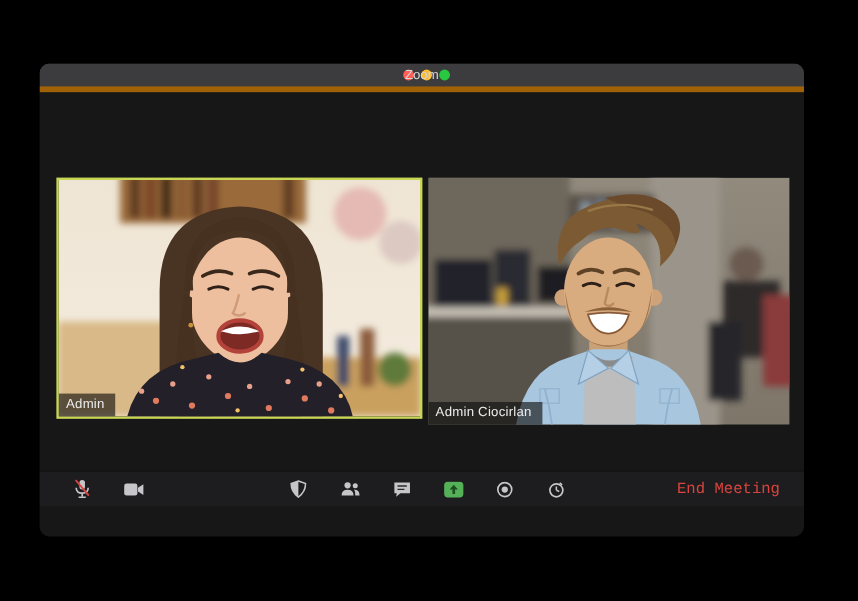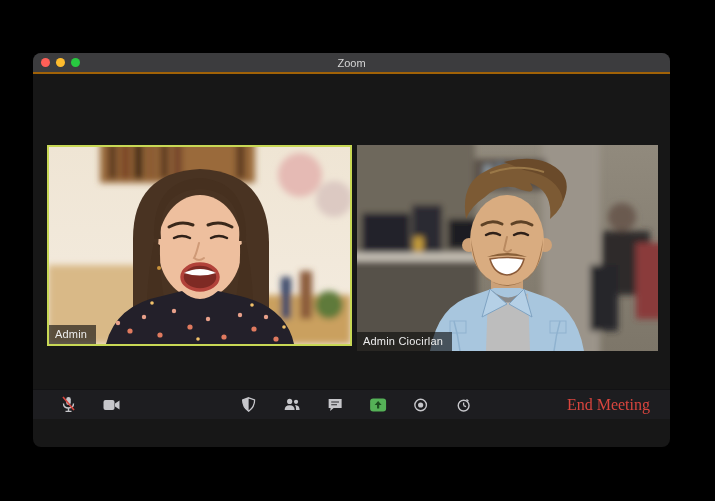--- a/index.html
+++ b/index.html
@@ -9,21 +9,22 @@
     --active-speaker-border:#c8d855;--end-meeting-red:#d9453e;--share-screen-green:#55b157;
     --titlebar-bg:#3c3c3e;--content-bg:#171717;--toolbar-bg:#1d1d20;--icon-gray:#c6c6ca;
   }
   .window{
     position:absolute;left:33px;top:53px;width:637px;height:394px;
     background:var(--content-bg);border-radius:8px;overflow:hidden;
     box-shadow:0 10px 30px rgba(0,0,0,.6);
   }
   .titlebar{
     height:19px;background:var(--titlebar-bg);display:flex;align-items:center;position:relative;
-    border-bottom:2px solid #a16207;
+    border-bottom:5px solid #a16207;
+    justify-content:center;
   }
   .traffic{display:flex;gap:6px;padding-left:8px;}
   .light{width:9px;height:9px;border-radius:50%;}
   .win-title{
     position:absolute;left:0;right:0;text-align:center;color:#d6d6d6;font-size:11px;
     pointer-events:none;
   }
   .content{position:relative;height:345px;background:var(--content-bg);}
   .tiles{position:absolute;left:14px;top:71px;right:12px;display:flex;gap:5px;align-items:flex-start;}
   .tile{position:relative;flex:1;overflow:hidden;background:#222;}
@@ -41,21 +42,21 @@
   .tb-left{display:flex;align-items:center;gap:26px;padding-left:27px;}
   .tb-center{
     position:absolute;left:50%;transform:translateX(-48%);
     display:flex;align-items:center;gap:26px;
   }
   .tb-btn{width:17px;height:17px;display:flex;align-items:center;justify-content:center;
     background:none;border:none;padding:0;cursor:pointer;}
   .tb-btn svg{display:block;}
   .end-meeting{
     margin-left:auto;margin-right:14px;background:none;border:none;cursor:pointer;
-    color:var(--end-meeting-red);font-size:16px;font-family:Liberation Serif, serif;
+    color:var(--end-meeting-red);font-size:13px;font-family:Liberation Mono, monospace;
   }
 </style>
 </head>
 <body style="--active-speaker-border: #c8d855; --end-meeting-red: #d9453e; --share-screen-green: #55b157; --titlebar-bg: #3c3c3e; --content-bg: #171717; --toolbar-bg: #1d1d20; --icon-gray: #c6c6ca;">
 
 <div class="window">
 
   <div class="titlebar">
     <div class="traffic">
       <span class="light" style="background-color: rgb(255, 95, 87);"></span>

